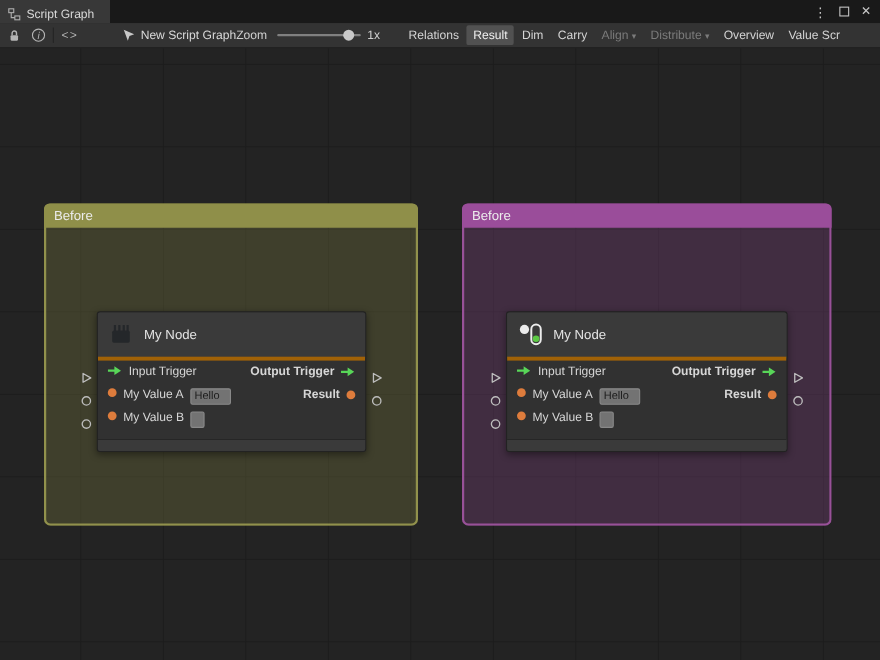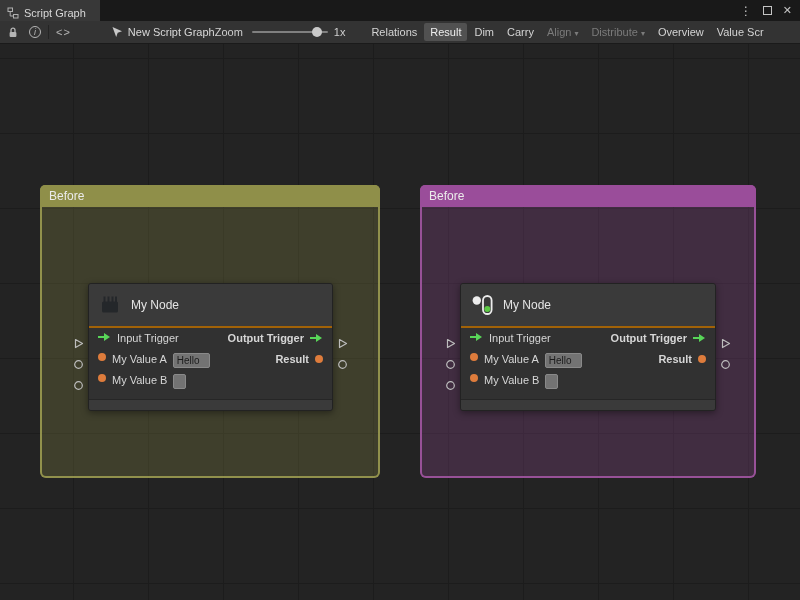--- a/index.html
+++ b/index.html
@@ -53,21 +53,21 @@
   .group.before { left:40px; top:141px; width:340px; height:293px; background:rgba(148,148,72,.26); box-shadow:inset 0 0 0 2px rgba(160,160,82,.85); }
   .group.before .group-header { background:var(--before-accent); }
   .group.after { left:420px; top:141px; width:336px; height:293px; background:rgba(154,77,154,.26); box-shadow:inset 0 0 0 2px rgba(168,88,168,.85); }
   .group.after .group-header { background:var(--after-accent); }
 
   
   .node { position:absolute; background:#313131; border:1px solid #222222; border-radius:3px; box-shadow:0 2px 7px rgba(0,0,0,.4); }
   .node.before-node { left:88px; top:239px; width:245px; }
   .node.after-node  { left:460px; top:239px; width:256px; }
   .node-header { height:44px; display:flex; align-items:center; gap:10px; padding:0 10px; background:#3a3a3a;
-                 border-bottom:2px solid #a16207; border-radius:2px 2px 0 0; font-size:12px; color:#e4e4e4; }
+                 border-bottom:4px solid #a16207; border-radius:2px 2px 0 0; font-size:12px; color:#e4e4e4; }
   .node-ports { padding:4px 0; }
   .port-row { height:21px; display:flex; align-items:flex-start; padding:0 9px; font-size:11px; color:#d6d6d6; gap:6px; }
   .port-right { margin-left:auto; display:flex; align-items:center; gap:6px;font-weight:bold; }
   .node-footer { height:11px; background:#3a3a3a; border-top:1px solid #262626; border-radius:0 0 2px 2px; }
 
   .value-dot { width:8px; height:8px; border-radius:50%; background:var(--value-orange); flex:0 0 auto; }
   .field { background:#737373; border:1px solid #898989; border-radius:2px; height:15px; font-size:10px; color:#1b1b1b;
            padding:0 3px; font-family:"Liberation Sans", sans-serif; }
   .field.hello { width:37px; }
   .field.small { width:13px; }

